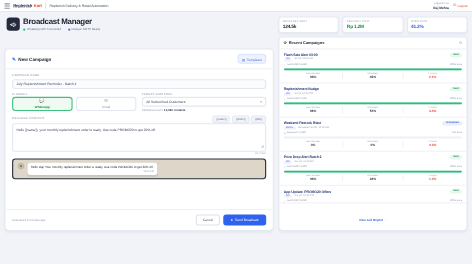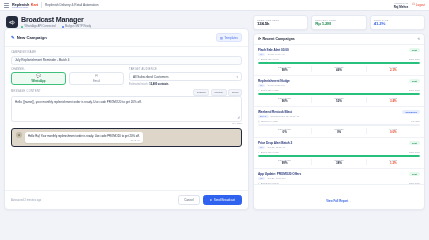--- a/index.html
+++ b/index.html
@@ -35,21 +35,21 @@
   .nav-user-name { font-size: 3px; color: #2b3347; font-weight: bold; }
   .logout { display: flex; align-items: center; gap: 1px; font-size: 3px; color: #e8452c; }
   .logout-ic { font-size: 3.4px; color: #e8452c; line-height: 1; }
 
   
   .body { flex: 1; display: flex; gap: 4px; padding: 4px 4px 4px 4px; min-height: 0; }
 
   
   .left { width: 245px; display: flex; flex-direction: column; min-height: 0; }
 
-  .page-head { display: flex; align-items: center; gap: 3px; padding: 1px 2px 0 2px; }
+  .page-head { display: flex; align-items: center; gap: 3px; padding: 1px 2px 16px 2px; }
   .page-icon {
     width: 12px; height: 12px; border-radius: 3px;
     background: #242b3d; display: flex; align-items: center; justify-content: center;
     flex: 0 0 12px;
   }
   .page-icon svg { width: 7px; height: 7px; }
   .page-title { font-size: 7.2px; font-weight: bold; letter-spacing: -0.25px; color: #171d2b; line-height: 1; }
   .page-subs { display: flex; gap: 6px; margin-top: 2px; }
   .sub { display: flex; align-items: center; gap: 1.5px; font-size: 2.7px; color: #6f7888; }
   .dot { width: 2px; height: 2px; border-radius: 50%; flex: 0 0 2px; }

